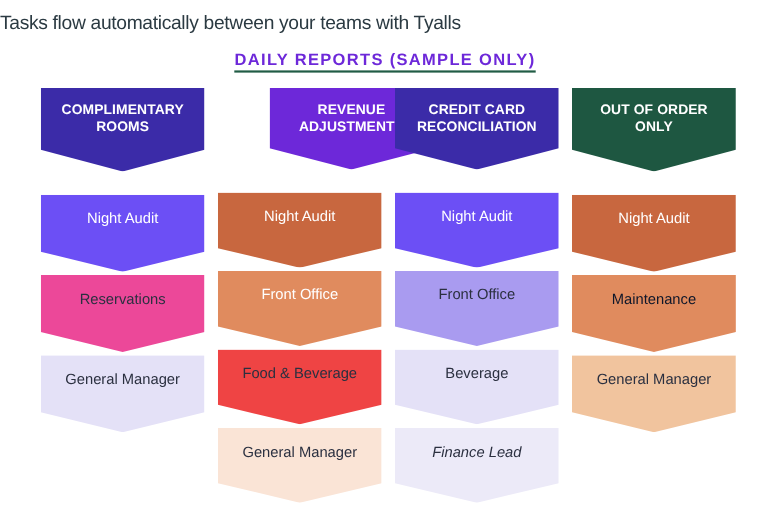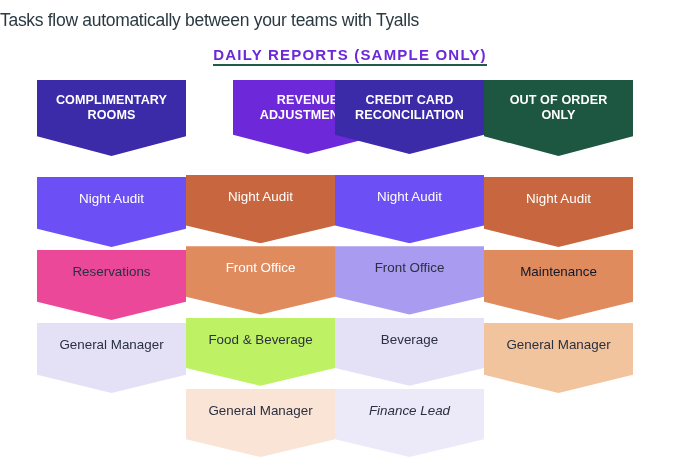--- a/index.html
+++ b/index.html
@@ -53,20 +53,21 @@
 
   
   .columns {
     position: absolute;
     left: 37px;
     top: 80px;
     width: 626px;
     height: 380px;
     display: flex;
     flex-direction: row;
+    gap: 12px;
   }
   .column {
     width: 149px;
     display: flex;
     flex-direction: column;
   }
 
   
   .chev {
     position: relative;
@@ -143,21 +144,21 @@
       <div class="column">
         <div class="chev head" style="background: #6d28d9; margin-left: 47px;">
           <span class="txt lbl-light" style="color: rgb(255, 255, 255);">REVENUE ADJUSTMENTS</span>
         </div>
         <div class="chev body" style="background: rgb(200, 103, 63);">
           <span class="txt" style="color: rgb(255, 255, 255);">Night Audit</span>
         </div>
         <div class="chev body" style="background: rgb(224, 139, 94);">
           <span class="txt" style="color: rgb(255, 255, 255);">Front Office</span>
         </div>
-        <div class="chev body" style="background: #bef264;">
+        <div class="chev body" style="background: #ef4444;">
           <span class="txt" style="color: rgb(43, 48, 64);">Food &amp; Beverage</span>
         </div>
         <div class="chev body" style="background: rgb(250, 228, 214);">
           <span class="txt" style="color: rgb(43, 48, 64);">General Manager</span>
         </div>
       </div>
       <div class="column">
         <div class="chev head" style="background: rgb(59, 43, 168);">
           <span class="txt lbl-light" style="color: rgb(255, 255, 255);">CREDIT CARD RECONCILIATION</span>
         </div>

